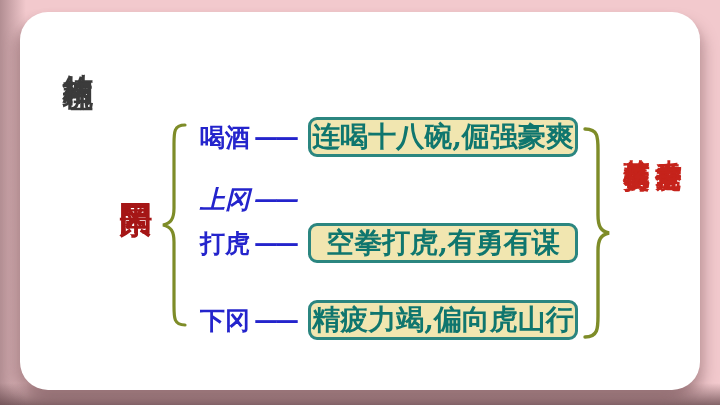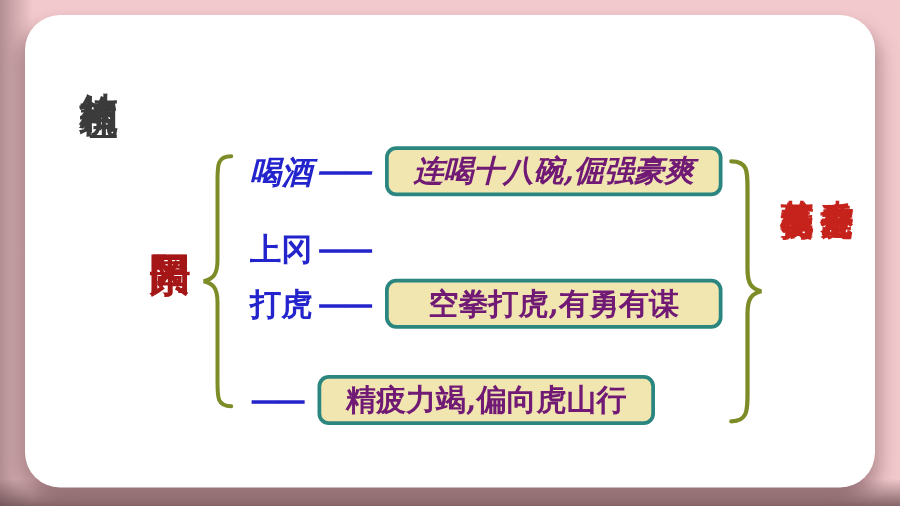--- a/index.html
+++ b/index.html
@@ -46,21 +46,21 @@
     width: 54px; font-size: 24px; font-weight: bold; color: #2424cc;
     letter-spacing: -3px; overflow: hidden; white-space: nowrap;
     text-align: left; line-height: 42px;
   }
   .detail-box {
     margin-left: 0px; width: 264px; height: 34px;
     background: #f1e6b0; border: 3px solid #2b8680; border-radius: 9px;
     display: flex; align-items: center; justify-content: center;
   }
   .detail-text {
-    font-size: 24px; font-weight: bold; color: #701a75;
+    font-size: 28px; font-weight: bold; color: #0f766e;
     white-space: nowrap;
     font-family: "DejaVu Serif", "Liberation Serif", serif;
   }
   .conclusions {
     position: absolute; left: 598px; top: 127px;
     font-size: 26px; font-weight: bold; color: #c5231b;
     letter-spacing: 1px; line-height: 1.0;
     font-family: "DejaVu Serif", "Liberation Serif", serif;
   }
   .conclusions .col { display: block; margin: 0 6px; }
@@ -72,42 +72,43 @@
   <div class="card">
 
     <div class="slide-title vtext">结构梳理</div>
 
     <div class="topic vtext">景阳冈</div>
 
     <svg class="brace" style="left:141px; top:110px;" width="26" height="206" viewBox="0 0 26 206">
       <path d="M 24 3 C 13 3 13 10 13 22 L 13 86 C 13 97 10 101 2 103 C 10 105 13 109 13 120 L 13 184 C 13 196 13 203 24 203" fill="none" stroke="#7e8c28" stroke-width="3.2" stroke-linecap="round"></path>
     </svg>
 
-    <div class="row" style="top:104px;font-style:italic;">
+    <div class="row" style="top:104px;">
       <span class="row-label">喝酒</span>
       <span class="row-dash">——</span>
       <div class="detail-box">
         <span class="detail-text">连喝十八碗,倔强豪爽</span>
       </div>
     </div>
 
-    <div class="row" style="top:166px;">
+    <div class="row" style="top:166px;font-style:italic;">
       <span class="row-label">上冈</span>
       <span class="row-dash">——</span>
     </div>
 
     <div class="row" style="top:210px;">
       <span class="row-label">打虎</span>
       <span class="row-dash">——</span>
       <div class="detail-box">
         <span class="detail-text">空拳打虎,有勇有谋</span>
       </div>
     </div>
 
     <div class="row" style="top:287px;">
+      <span class="row-label">下冈</span>
       <span class="row-dash">——</span>
       <div class="detail-box">
         <span class="detail-text">精疲力竭,偏向虎山行</span>
       </div>
     </div>
 
     <svg class="brace" style="left:560px; top:114px;" width="32" height="214" viewBox="0 0 32 214">
       <path d="M 5 3 C 18 3 18 11 18 24 L 18 89 C 18 101 21 105 29 107 C 21 109 18 113 18 125 L 18 190 C 18 202 18 211 5 211" fill="none" stroke="#7e8c28" stroke-width="3.4" stroke-linecap="round"></path>
     </svg>
 

